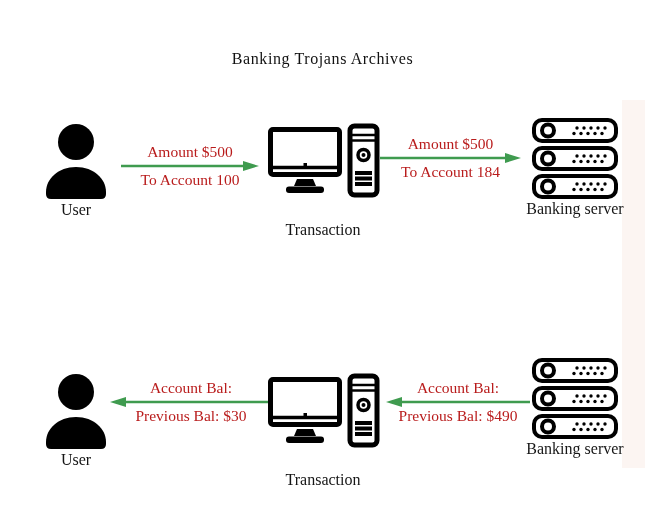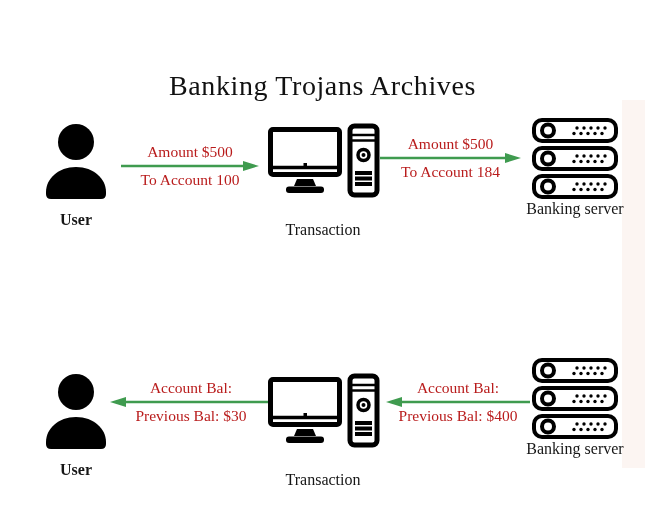--- a/index.html
+++ b/index.html
@@ -2,26 +2,26 @@
 <html><head>
 <meta charset="utf-8">
 <style>
   html,body { margin:0; padding:0; background:#ffffff; }
   .canvas {
     position:relative; width:659px; height:527px; background:#ffffff;
     font-family:"Liberation Serif", serif; color:#161616; overflow:hidden;
   }
   .accent-strip { position:absolute; left:622px; top:100px; width:23px; height:368px; background:#fcf5f2; }
   .diagram-title {
-    position:absolute; top:70px; left:0; width:645px; text-align:center;
-    font-size:28px; letter-spacing:0.6px; color:#111111; white-space:nowrap;
+    position:absolute; top:50px; left:0; width:645px; text-align:center;
+    font-size:16px; letter-spacing:0.6px; color:#111111; white-space:nowrap;
   }
   .figure { position:absolute; display:flex; flex-direction:column; align-items:center; }
   .fig-label { font-size:16px; line-height:16px; white-space:nowrap; color:#161616; }
-  .figure.user .fig-label { margin-top:13px;font-weight:bold; }
+  .figure.user .fig-label { margin-top:3px; }
   .figure.transaction .fig-label { margin-top:24px; }
   .figure.server .fig-label { }
 
   .flow-arrow { position:absolute; }
   .arrow-label { font-size:15.5px; height:18px; line-height:18px; text-align:center; white-space:nowrap; color:#b91c1c; }
   .arrow-line { display:block; height:10px; }
 
   
   #user-1        { left:42px;  top:123px; width:68px; }
   #arrow-1a      { left:121px; top:143px; width:138px; }
@@ -179,21 +179,21 @@
       </svg>
     <div class="fig-label">Transaction</div>
   </div>
 
   <div class="flow-arrow" id="arrow-2b">
     <div class="arrow-label">Account Bal:</div>
     <svg class="arrow-line" width="144" height="10">
       <line x1="14" y1="5" x2="144" y2="5" stroke="#3f9b4f" stroke-width="2.4"></line>
       <polygon points="16,0 0,5 16,10" fill="#3f9b4f"></polygon>
     </svg>
-    <div class="arrow-label">Previous Bal: $400</div>
+    <div class="arrow-label">Previous Bal: $490</div>
   </div>
 
   <div class="figure server" id="server-2">
     <svg width="90" height="85">
         <use href="#sym-server"></use>
       </svg>
     <div class="fig-label">Banking server</div>
   </div>
 
 </div>

